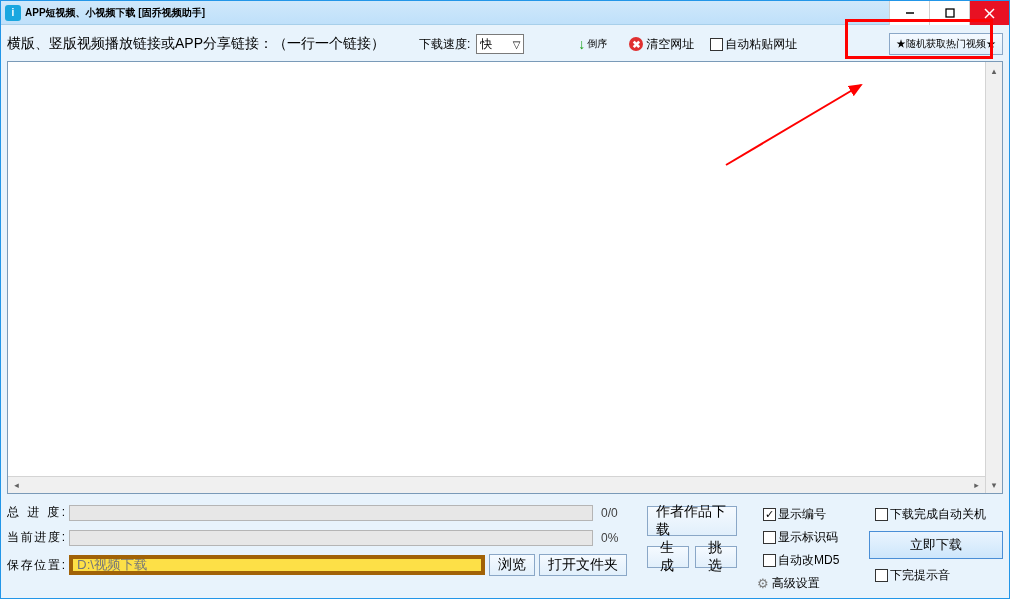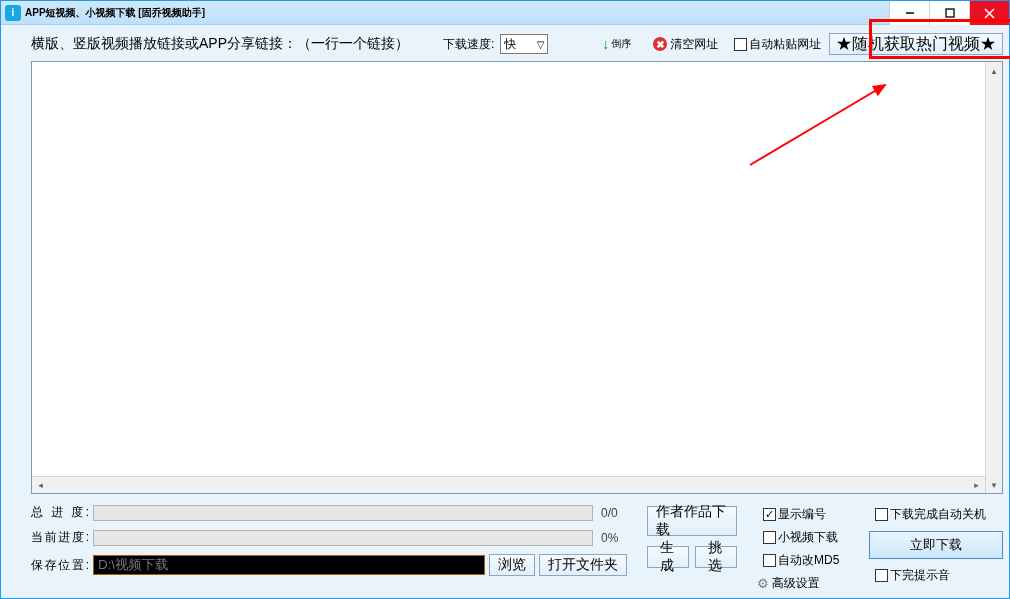--- a/index.html
+++ b/index.html
@@ -47,21 +47,20 @@
   }
   .win-btn.close { background: #e81123; color: #fff; }
   .win-btn svg { display: block; }
   .client {
     flex: 1;
     padding: 6px;
     display: flex;
     flex-direction: column;
     gap: 4px;
     position: relative;
-    margin-left: 24px;
   }
   .toolbar-row {
     display: flex;
     align-items: center;
     gap: 6px;
     height: 26px;
   }
   .label-link { font-size: 14px; color: #000; }
   .speed-label { margin-left: 28px; }
   .combo {
@@ -105,21 +104,21 @@
     font-size: 10px; line-height: 1;
   }
   .chk .box.checked::after { content: "✓"; color: #000; font-size: 11px; }
   .btn-hot {
     margin-left: auto;
     border: 1px solid #8aa7c7;
     background: linear-gradient(to bottom, #f5faff, #e1effb);
     height: 22px;
     padding: 0 6px;
     display: inline-flex; align-items: center;
-    font-size: 16px;
+    font-size: 10px;
   }
   .textarea-wrap {
     flex: 1;
     border: 1px solid #7a9ab8;
     background: #fff;
     position: relative;
     display: flex;
   }
   .textarea {
     flex: 1;
@@ -165,21 +164,21 @@
   .prog-row {
     display: flex; align-items: center; gap: 4px;
   }
   .prog-row > .plabel { width: 58px; text-align: justify; text-align-last: justify; }
   .progressbar {
     flex: 1; height: 16px; border: 1px solid #b5b5b5;
     background: #e7e7e7;
   }
   .prog-row .pval { width: 30px; text-align: left; padding-left: 4px; color: #404040; }
   .path-input {
-    flex: 1; height: 20px; border: 1px solid #a16207; background: #000000;
+    flex: 1; height: 20px; border: 4px solid #a16207; background: #fde047;
     padding: 0 4px; color: #777;
   }
   .small-btn {
     border: 1px solid #8aa7c7;
     background: linear-gradient(to bottom, #f5faff, #e1effb);
     height: 22px;
     padding: 0 8px;
     display: inline-flex; align-items: center; justify-content: center;
     font-size: 14px;
     cursor: pointer;
@@ -322,21 +321,21 @@
         </div>
       </div>
 
       <div class="checks-col">
         <label class="chk">
           <span class="box checked"></span>
           <span>显示编号</span>
         </label>
         <label class="chk">
           <span class="box"></span>
-          <span>小视频下载</span>
+          <span>显示标识码</span>
         </label>
         <label class="chk">
           <span class="box"></span>
           <span>自动改MD5</span>
         </label>
         <div class="gear-row">
           <span class="gear-icon">⚙</span>
           <span>高级设置</span>
         </div>
       </div>

